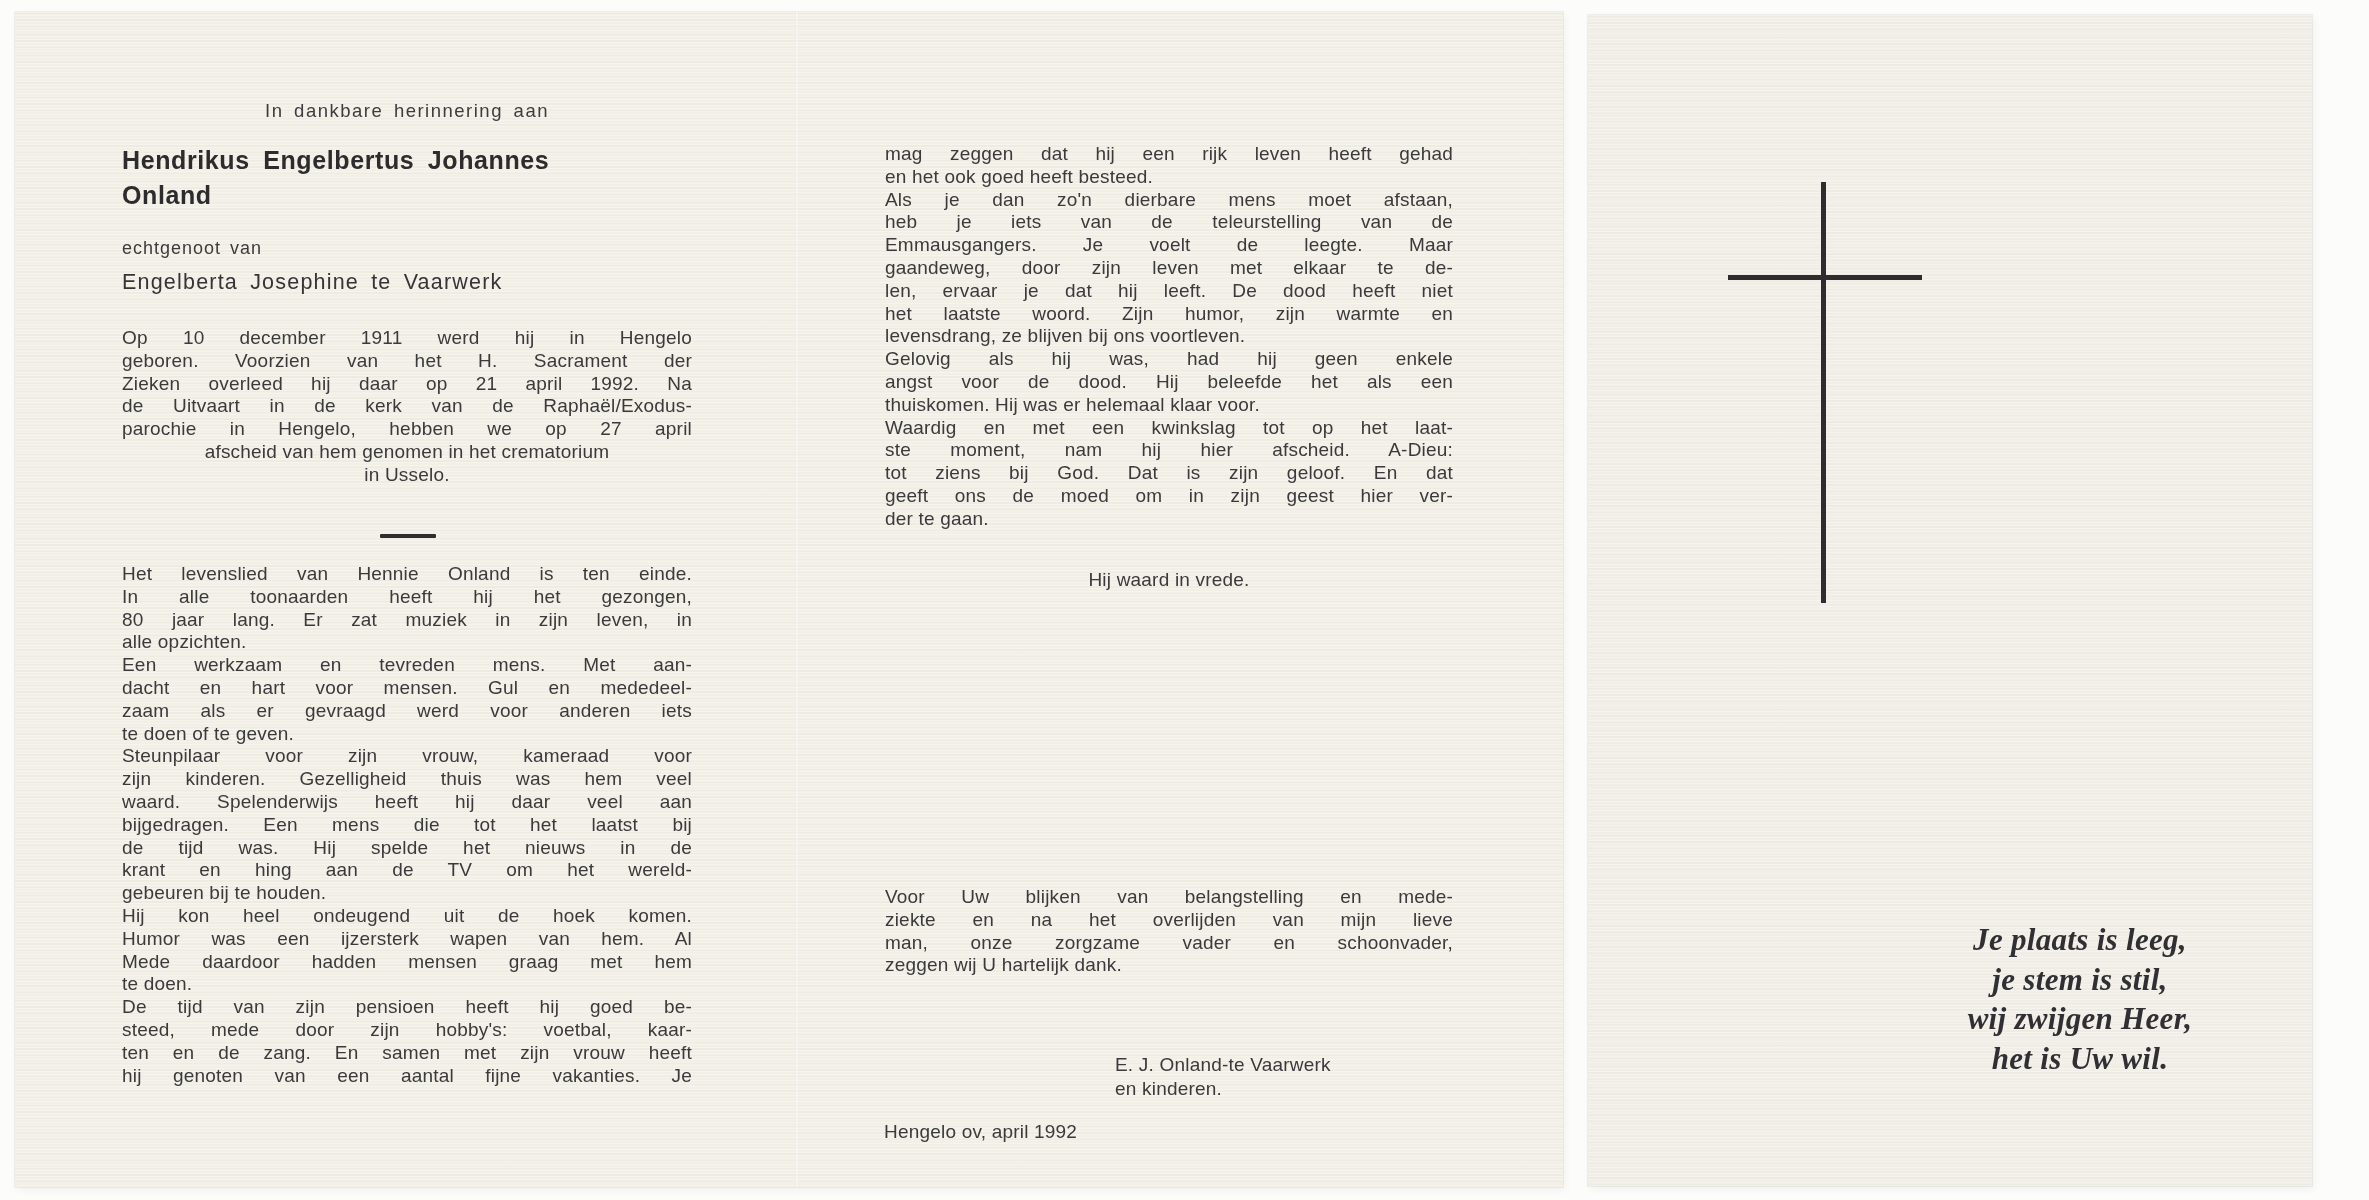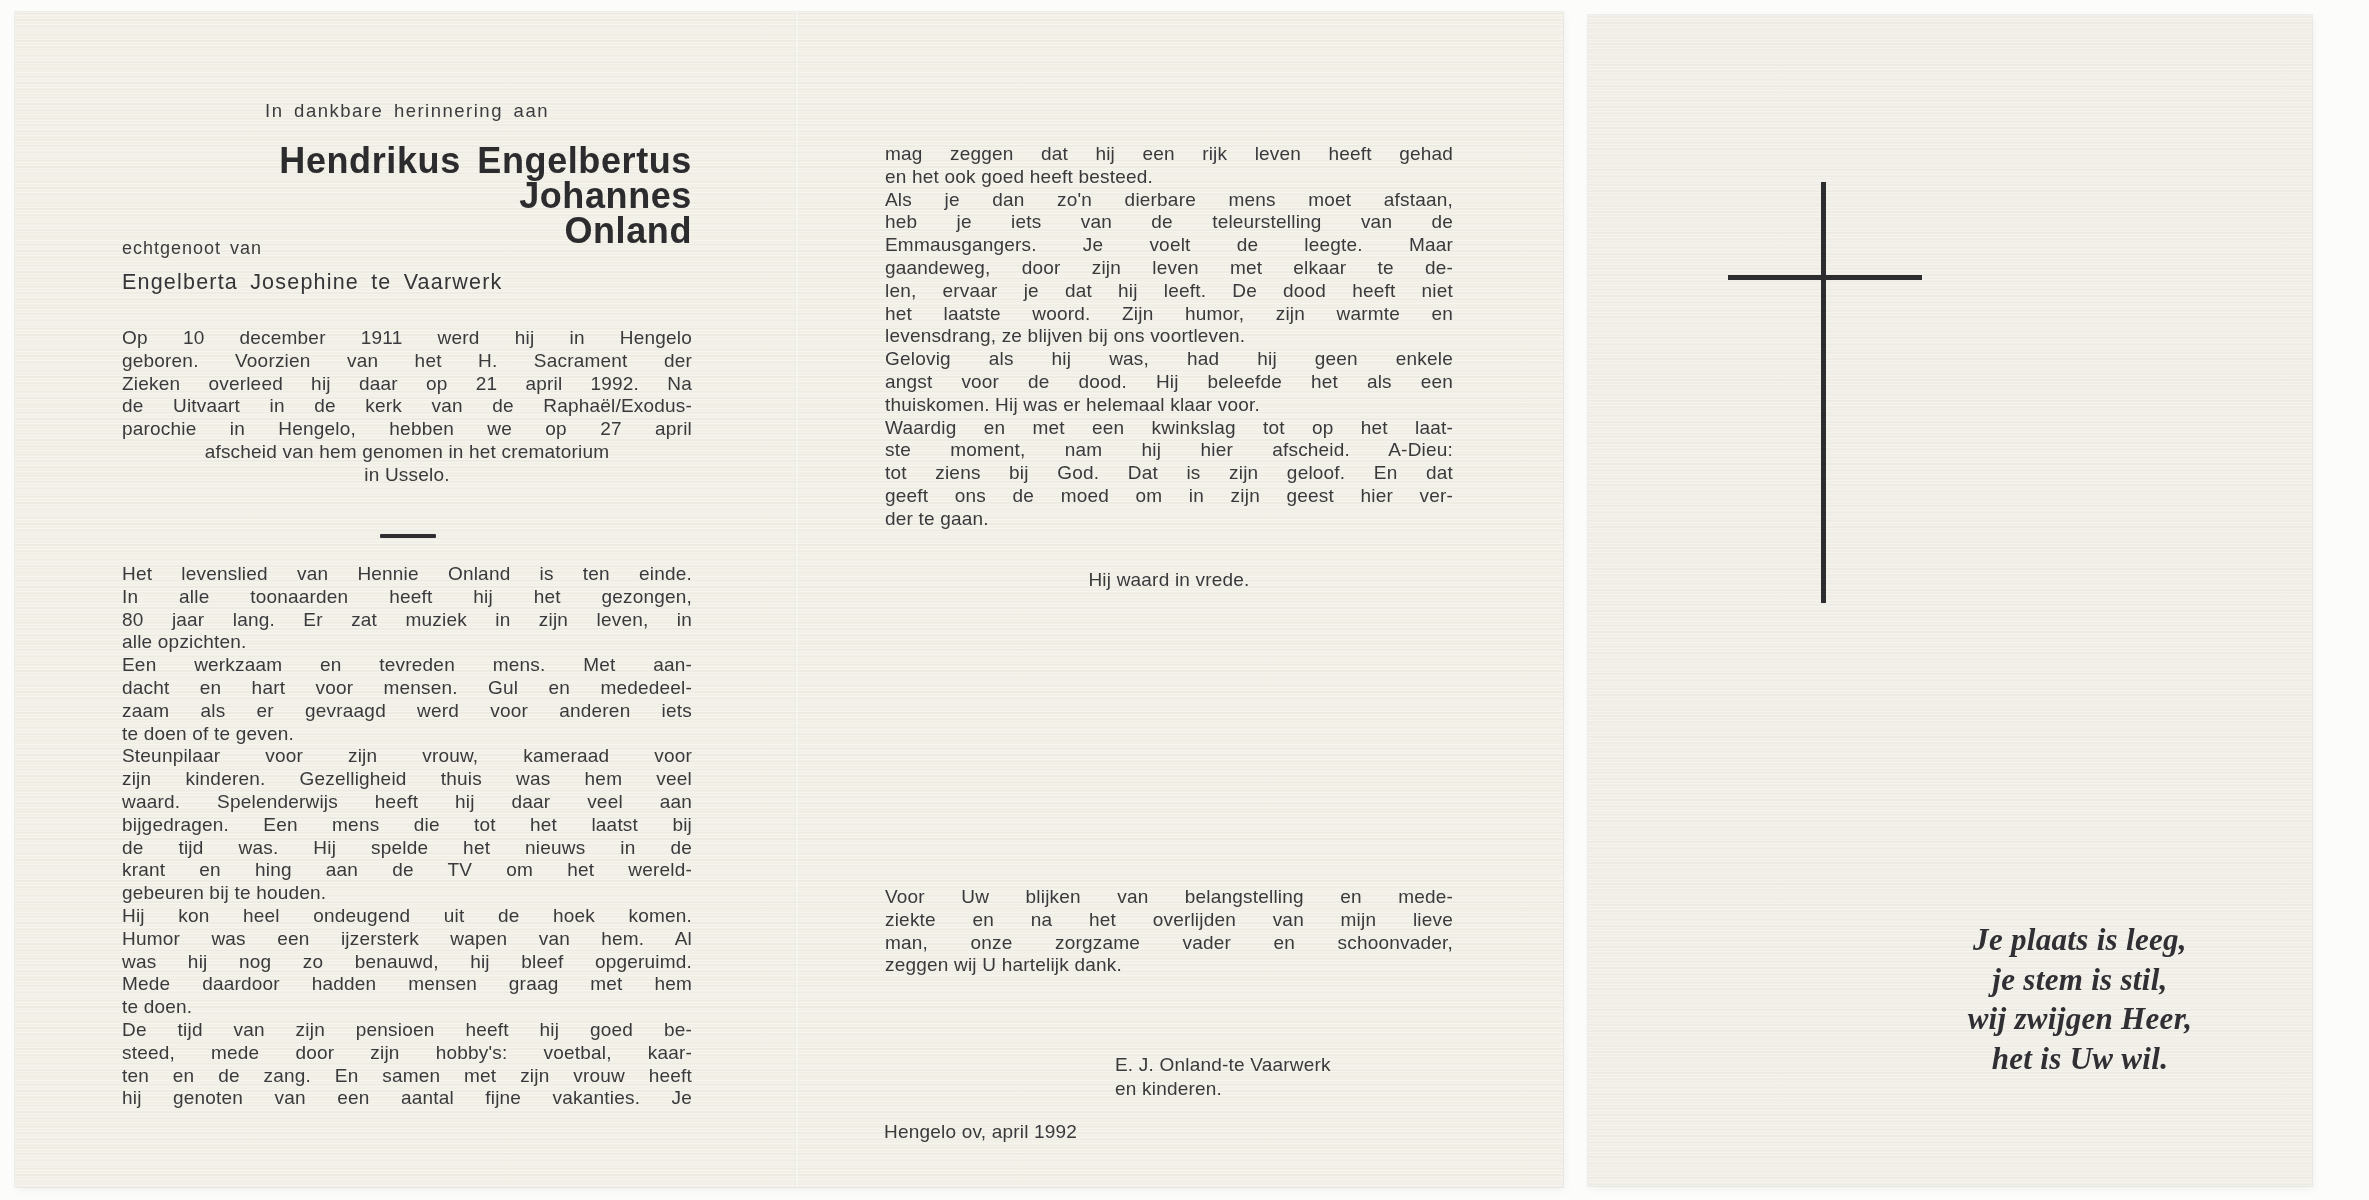--- a/index.html
+++ b/index.html
@@ -36,21 +36,21 @@
 
   .abs { position: absolute; }
 
   .dedication {
     left: 107px; top: 88px; width: 570px;
     text-align: center; font-size: 18.5px; color: #3c3c3e;
     letter-spacing: 1.5px; word-spacing: 4px;
   }
   .deceased-name {
     left: 107px; top: 131px; width: 570px;
-    text-align: right; font-weight: 700; font-size: 36px; line-height: 35px;
+    text-align: left; font-weight: 700; font-size: 25px; line-height: 35px;
     color: #2c2c2e; letter-spacing: 0.6px; word-spacing: 6px;
   }
   .relation {
     left: 107px; top: 226px; width: 570px;
     text-align: left; font-size: 18px; color: #3c3c3e; letter-spacing: 1px; word-spacing: 3px;
   }
   .spouse-name {
     left: 107px; top: 258px; width: 570px;
     text-align: left; font-size: 21.5px; color: #353537; letter-spacing: 1.2px; word-spacing: 5px;
   }
@@ -124,21 +124,20 @@
       <div class="ln a-l">te doen of te geven.</div>
       <div class="ln a-j">Steunpilaar voor zijn vrouw, kameraad voor</div>
       <div class="ln a-j">zijn kinderen. Gezelligheid thuis was hem veel</div>
       <div class="ln a-j">waard. Spelenderwijs heeft hij daar veel aan</div>
       <div class="ln a-j">bijgedragen. Een mens die tot het laatst bij</div>
       <div class="ln a-j">de tijd was. Hij spelde het nieuws in de</div>
       <div class="ln a-j">krant en hing aan de TV om het wereld-</div>
       <div class="ln a-l">gebeuren bij te houden.</div>
       <div class="ln a-j">Hij kon heel ondeugend uit de hoek komen.</div>
       <div class="ln a-j">Humor was een ijzersterk wapen van hem. Al</div>
-      <div class="ln a-j">was hij nog zo benauwd, hij bleef opgeruimd.</div>
       <div class="ln a-j">Mede daardoor hadden mensen graag met hem</div>
       <div class="ln a-l">te doen.</div>
       <div class="ln a-j">De tijd van zijn pensioen heeft hij goed be-</div>
       <div class="ln a-j">steed, mede door zijn hobby's: voetbal, kaar-</div>
       <div class="ln a-j">ten en de zang. En samen met zijn vrouw heeft</div>
       <div class="ln a-j">hij genoten van een aantal fijne vakanties. Je</div>
     </div>
 
   <div class="abs txt para-cont">
       <div class="ln a-j">mag zeggen dat hij een rijk leven heeft gehad</div>

